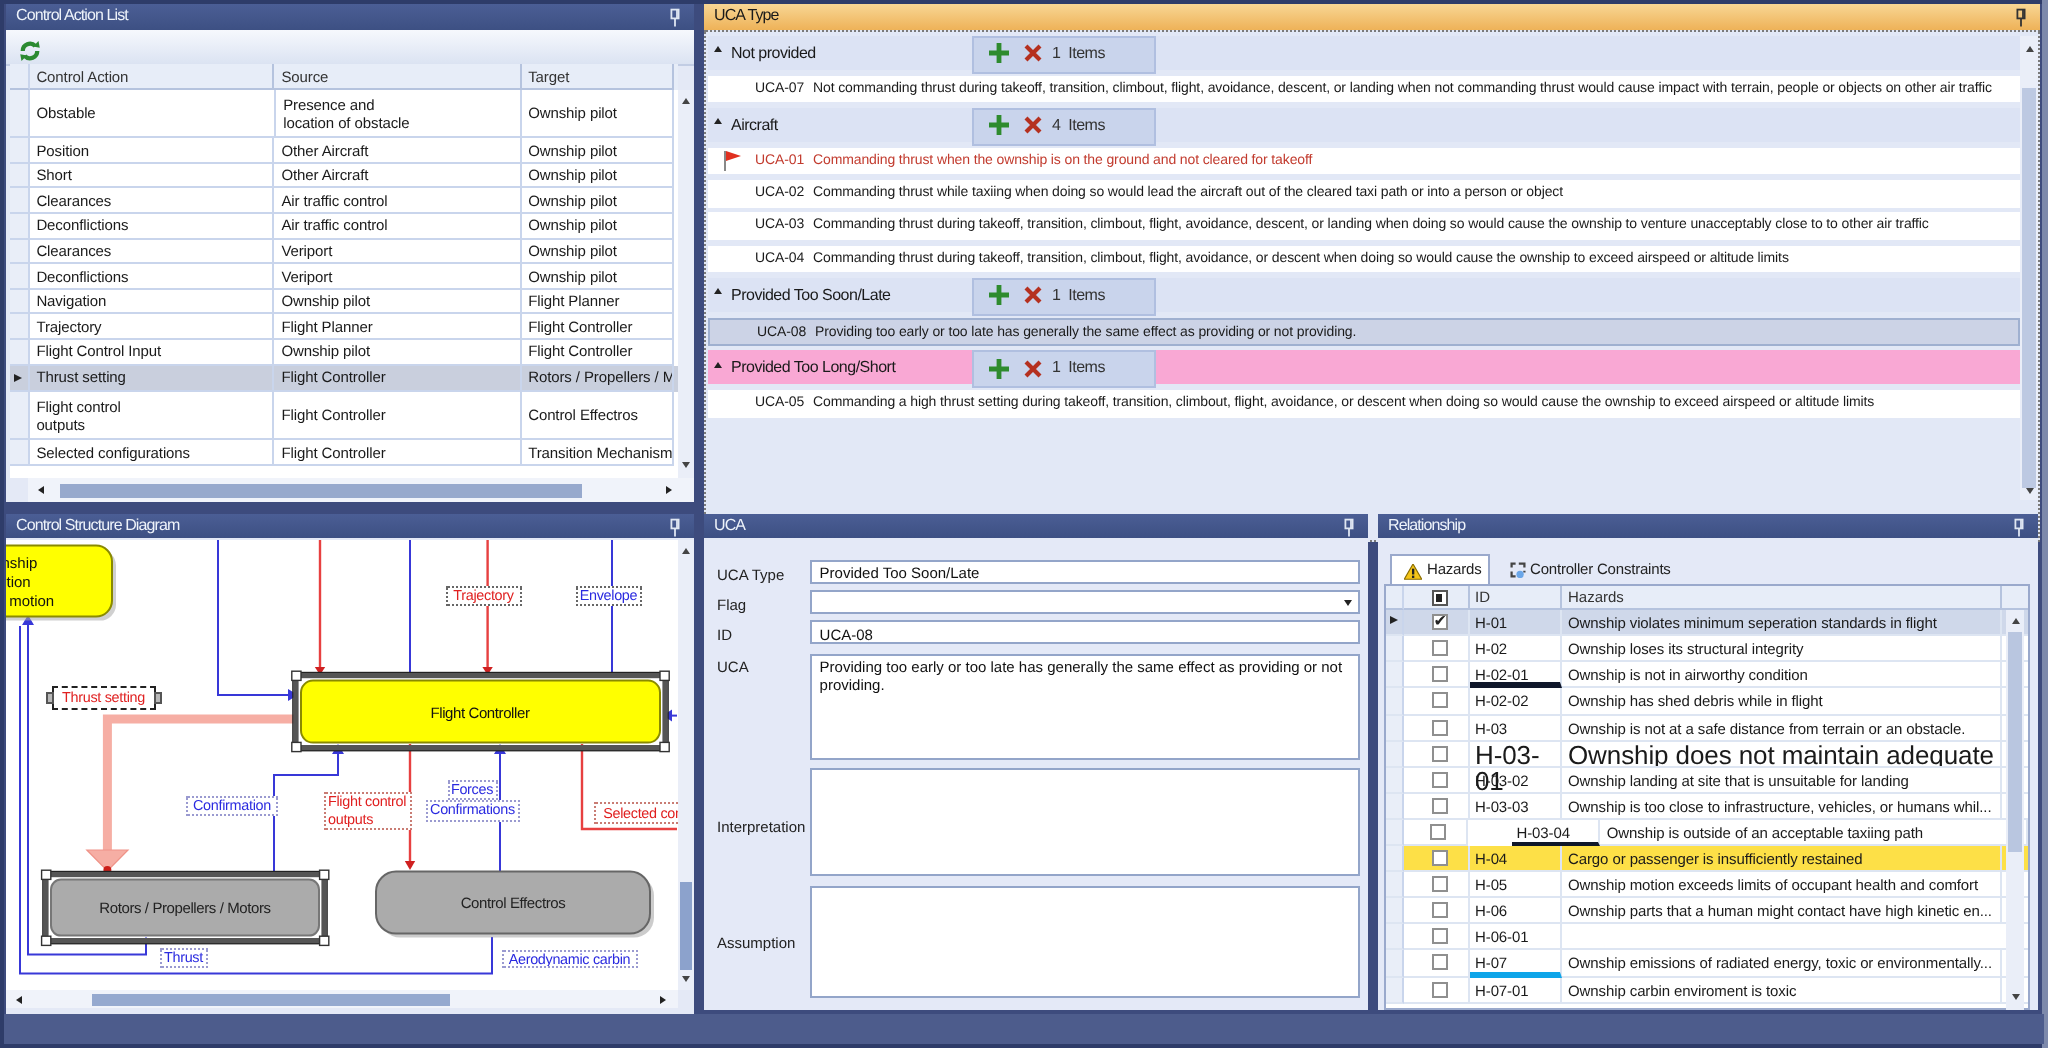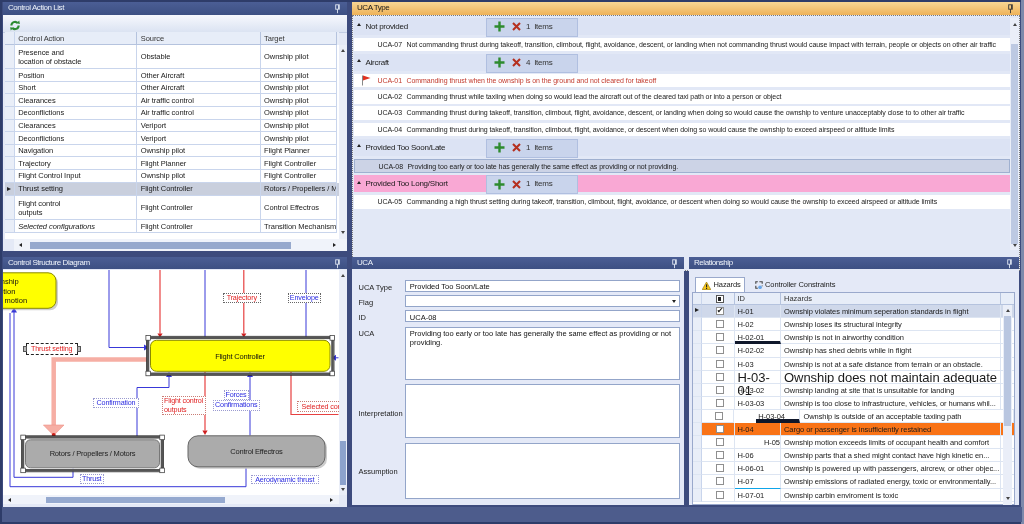--- a/index.html
+++ b/index.html
@@ -39,25 +39,25 @@
   </div>
   <div id="caltbl" style="position:absolute;left:2px;top:30px;width:334px;height:207px;background:#fff;font-size:7.5px;letter-spacing:-0.05px;color:#1a1a1a;">
         <div style="display:flex;height:13px;background:#e7edf8;color:#333;">
           <div style="width:9.7px;border-right:1px solid #c9d5ec;border-bottom:1px solid #b5c3de;background:#e7edf8;"></div>
           <div style="width:122.5px;border-right:1px solid #b5c3de;border-bottom:1px solid #b5c3de;line-height:13px;padding-left:3.5px;overflow:hidden;white-space:nowrap;">Control Action</div>
           <div style="width:123.4px;border-right:1px solid #b5c3de;border-bottom:1px solid #b5c3de;line-height:13px;padding-left:3.5px;overflow:hidden;white-space:nowrap;">Source</div>
           <div style="width:76.9px;border-right:1px solid #b5c3de;border-bottom:1px solid #b5c3de;line-height:13px;padding-left:3.5px;overflow:hidden;white-space:nowrap;">Target</div>
         </div>
         <div style="display:flex;height:24.3px;background:#fff;">
           <div style="width:9.7px;border-right:1px solid #c9d5ec;border-bottom:1px solid #c9d5ec;background:#e9eef8;display:flex;align-items:center;"></div>
+          <div style="width:123.4px;border-right:1px solid #c9d5ec;border-bottom:1px solid #c9d5ec;padding-left:3.5px;overflow:hidden;display:flex;align-items:center;">
+            <div style="white-space:nowrap;line-height:9px;">Obstable</div>
+          </div>
           <div style="width:122.5px;border-right:1px solid #c9d5ec;border-bottom:1px solid #c9d5ec;padding-left:3.5px;overflow:hidden;display:flex;align-items:center;">
             <div style="white-space:nowrap;line-height:9px;">Presence and<br>location of obstacle</div>
-          </div>
-          <div style="width:123.4px;border-right:1px solid #c9d5ec;border-bottom:1px solid #c9d5ec;padding-left:3.5px;overflow:hidden;display:flex;align-items:center;">
-            <div style="white-space:nowrap;line-height:9px;">Obstable</div>
           </div>
           <div style="width:76.9px;border-right:1px solid #c9d5ec;border-bottom:1px solid #c9d5ec;padding-left:3.5px;overflow:hidden;display:flex;align-items:center;">
             <div style="white-space:nowrap;line-height:9px;">Ownship pilot</div>
           </div>
         </div>
         <div style="display:flex;height:12.6px;background:#fff;">
           <div style="width:9.7px;border-right:1px solid #c9d5ec;border-bottom:1px solid #c9d5ec;background:#e9eef8;display:flex;align-items:center;"></div>
           <div style="width:122.5px;border-right:1px solid #c9d5ec;border-bottom:1px solid #c9d5ec;padding-left:3.5px;overflow:hidden;display:flex;align-items:center;">
             <div style="white-space:nowrap;line-height:9px;">Position</div>
           </div>
@@ -186,21 +186,21 @@
           <div style="width:123.4px;border-right:1px solid #c9d5ec;border-bottom:1px solid #c9d5ec;padding-left:3.5px;overflow:hidden;display:flex;align-items:center;">
             <div style="white-space:nowrap;line-height:9px;">Flight Controller</div>
           </div>
           <div style="width:76.9px;border-right:1px solid #c9d5ec;border-bottom:1px solid #c9d5ec;padding-left:3.5px;overflow:hidden;display:flex;align-items:center;">
             <div style="white-space:nowrap;line-height:9px;">Control Effectros</div>
           </div>
         </div>
         <div style="display:flex;height:12.6px;background:#fff;">
           <div style="width:9.7px;border-right:1px solid #c9d5ec;border-bottom:1px solid #c9d5ec;background:#e9eef8;display:flex;align-items:center;"></div>
           <div style="width:122.5px;border-right:1px solid #c9d5ec;border-bottom:1px solid #c9d5ec;padding-left:3.5px;overflow:hidden;display:flex;align-items:center;">
-            <div style="white-space:nowrap;line-height:9px;font-style:italic;">Selected configurations</div>
+            <div style="white-space:nowrap;line-height:9px;">Selected configurations</div>
           </div>
           <div style="width:123.4px;border-right:1px solid #c9d5ec;border-bottom:1px solid #c9d5ec;padding-left:3.5px;overflow:hidden;display:flex;align-items:center;">
             <div style="white-space:nowrap;line-height:9px;">Flight Controller</div>
           </div>
           <div style="width:76.9px;border-right:1px solid #c9d5ec;border-bottom:1px solid #c9d5ec;padding-left:3.5px;overflow:hidden;display:flex;align-items:center;">
             <div style="white-space:nowrap;line-height:9px;">Transition Mechanism</div>
           </div>
         </div>
       </div>
   <div class="sb" style="left:336px;top:43px;width:8px;height:194px;"></div>
@@ -378,21 +378,21 @@
         <div style="position:absolute;left:19.5px;top:76.5px;width:4px;height:6px;background:#b8b8b8;border:0.5px solid #555;"></div>
         <div style="position:absolute;left:74px;top:76.5px;width:4px;height:6px;background:#b8b8b8;border:0.5px solid #555;"></div>
         <div style="position:absolute;left:220px;top:23.6px;width:37.5px;height:9.7px;background:#fff;border:1px dotted #666;color:#e02020;font-size:7.2px;letter-spacing:-0.15px;line-height:8.2px;text-align:center;overflow:hidden;white-space:nowrap;">Trajectory</div>
         <div style="position:absolute;left:284.5px;top:23.6px;width:33.5px;height:9.7px;background:#fff;border:1px dotted #666;color:#2a2ae0;font-size:7.2px;letter-spacing:-0.15px;line-height:8.2px;text-align:center;overflow:hidden;white-space:nowrap;">Envelope</div>
         <div style="position:absolute;left:90px;top:128.6px;width:46px;height:10.2px;background:#fff;border:1px dotted #9a9ad0;color:#2a2ae0;font-size:7.2px;letter-spacing:-0.15px;line-height:8.7px;text-align:center;overflow:hidden;white-space:nowrap;">Confirmation</div>
         <div style="position:absolute;left:158.5px;top:126.6px;width:44px;height:19.3px;background:#fff;border:1px dotted #c97c74;color:#e02020;font-size:7.2px;letter-spacing:-0.15px;line-height:17.8px;text-align:center;overflow:hidden;white-space:nowrap;text-align:left;padding-left:1.5px;line-height:8.8px;">Flight control<br>outputs</div>
         <div style="position:absolute;left:220.5px;top:120.6px;width:25px;height:10.4px;background:#fff;border:1px dotted #9a9ad0;color:#2a2ae0;font-size:7.2px;letter-spacing:-0.15px;line-height:8.9px;text-align:center;overflow:hidden;white-space:nowrap;">Forces</div>
         <div style="position:absolute;left:209.5px;top:130.9px;width:47.5px;height:10.4px;background:#fff;border:1px dotted #9a9ad0;color:#2a2ae0;font-size:7.2px;letter-spacing:-0.15px;line-height:8.9px;text-align:center;overflow:hidden;white-space:nowrap;">Confirmations</div>
         <div style="position:absolute;left:293.5px;top:131.6px;width:50px;height:11px;background:#fff;border:1px dotted #c97c74;color:#e02020;font-size:7.2px;letter-spacing:-0.15px;line-height:9.5px;text-align:center;overflow:hidden;white-space:nowrap;">Selected con</div>
         <div style="position:absolute;left:76.5px;top:204.6px;width:24.5px;height:10px;background:#fff;border:1px dotted #9a9ad0;color:#2a2ae0;font-size:7.2px;letter-spacing:-0.15px;line-height:8.5px;text-align:center;overflow:hidden;white-space:nowrap;">Thrust</div>
-        <div style="position:absolute;left:247.5px;top:205.4px;width:68.5px;height:8.7px;background:#fff;border:1px dotted #9a9ad0;color:#2a2ae0;font-size:7.2px;letter-spacing:-0.15px;line-height:7.199999999999999px;text-align:center;overflow:hidden;white-space:nowrap;">Aerodynamic thrust</div>
+        <div style="position:absolute;left:247.5px;top:205.4px;width:68.5px;height:8.7px;background:#fff;border:1px dotted #9a9ad0;color:#2a2ae0;font-size:7.2px;letter-spacing:-0.15px;line-height:7.199999999999999px;text-align:center;overflow:hidden;white-space:nowrap;">Aerodynamic carbin</div>
       </div>
   <div class="sb" style="left:335.5px;top:13px;width:8.5px;height:225.5px;"></div>
   <div class="arr" style="left:338px;top:17px;border-left:2.5px solid transparent;border-right:2.5px solid transparent;border-bottom:3.5px solid #444;"></div>
   <div class="arr" style="left:338px;top:231px;border-left:2.5px solid transparent;border-right:2.5px solid transparent;border-top:3.5px solid #444;"></div>
   <div class="thumb" style="left:336.5px;top:184px;width:6.5px;height:44px;background:#8ca2cc;"></div>
   <div class="sb" style="left:0px;top:238.5px;width:335.5px;height:9px;background:#f0f3fa;"></div>
   <div class="arr" style="left:5px;top:241px;border-top:2.5px solid transparent;border-bottom:2.5px solid transparent;border-right:3.5px solid #222;"></div>
   <div class="arr" style="left:327px;top:241px;border-top:2.5px solid transparent;border-bottom:2.5px solid transparent;border-left:3.5px solid #222;"></div>
   <div class="thumb" style="left:43px;top:240px;width:179px;height:6.5px;"></div>
 </div>
@@ -538,66 +538,65 @@
             </div>
             <div style="width:46px;border-right:1px solid #dde5f2;border-bottom:1px solid #dde5f2;line-height:13px;padding-left:2.5px;">H-03-03</div>
             <div style="width:220px;border-right:1px solid #dde5f2;border-bottom:1px solid #dde5f2;line-height:13px;padding-left:3px;white-space:nowrap;overflow:hidden;">Ownship is too close to infrastructure, vehicles, or humans whil...</div>
             <div style="flex:1;border-bottom:1px solid #dde5f2;"></div>
           </div>
           <div style="display:flex;height:13.1px;background:#fff;font-size:7.5px;letter-spacing:-0.05px;color:#1a1a1a;">
             <div style="width:9px;border-right:1px solid #c9d5ec;border-bottom:1px solid #dde5f2;background:#e9eef8;"></div>
             <div style="width:33px;border-right:1px solid #dde5f2;border-bottom:1px solid #dde5f2;position:relative;">
               <div style="position:absolute;left:13.5px;top:2px;width:8px;height:8px;background:#fff;border:1px solid #8f8f8f;font-size:8px;line-height:8px;color:#222;"></div>
             </div>
-            <div style="width:46px;border-right:1px solid #dde5f2;border-bottom:4px solid #0f172a;line-height:13px;padding-left:2.5px;margin-left:22px;">H-03-04</div>
+            <div style="width:46px;border-right:1px solid #dde5f2;border-bottom:2px solid #0f172a;line-height:13px;padding-left:2.5px;margin-left:22px;">H-03-04</div>
             <div style="width:220px;border-right:1px solid #dde5f2;border-bottom:1px solid #dde5f2;line-height:13px;padding-left:3px;white-space:nowrap;overflow:hidden;">Ownship is outside of an acceptable taxiing path</div>
             <div style="flex:1;border-bottom:1px solid #dde5f2;"></div>
           </div>
-          <div style="display:flex;height:13.1px;background:#f97316;font-size:7.5px;letter-spacing:-0.05px;color:#1a1a1a;">
+          <div style="display:flex;height:13.1px;background:#fde047;font-size:7.5px;letter-spacing:-0.05px;color:#1a1a1a;">
             <div style="width:9px;border-right:1px solid #c9d5ec;border-bottom:1px solid #dde5f2;background:#e9eef8;"></div>
             <div style="width:33px;border-right:1px solid #dde5f2;border-bottom:1px solid #dde5f2;position:relative;">
               <div style="position:absolute;left:13.5px;top:2px;width:8px;height:8px;background:#fff;border:1px solid #8f8f8f;font-size:8px;line-height:8px;color:#222;"></div>
             </div>
             <div style="width:46px;border-right:1px solid #dde5f2;border-bottom:1px solid #dde5f2;line-height:13px;padding-left:2.5px;">H-04</div>
             <div style="width:220px;border-right:1px solid #dde5f2;border-bottom:1px solid #dde5f2;line-height:13px;padding-left:3px;white-space:nowrap;overflow:hidden;">Cargo or passenger is insufficiently restained</div>
             <div style="flex:1;border-bottom:1px solid #dde5f2;"></div>
           </div>
           <div style="display:flex;height:13.1px;background:#fff;font-size:7.5px;letter-spacing:-0.05px;color:#1a1a1a;">
             <div style="width:9px;border-right:1px solid #c9d5ec;border-bottom:1px solid #dde5f2;background:#e9eef8;"></div>
             <div style="width:33px;border-right:1px solid #dde5f2;border-bottom:1px solid #dde5f2;position:relative;">
               <div style="position:absolute;left:13.5px;top:2px;width:8px;height:8px;background:#fff;border:1px solid #8f8f8f;font-size:8px;line-height:8px;color:#222;"></div>
             </div>
-            <div style="width:46px;border-right:1px solid #dde5f2;border-bottom:1px solid #dde5f2;line-height:13px;padding-left:2.5px;text-align:right;">H-05</div>
+            <div style="width:46px;border-right:1px solid #dde5f2;border-bottom:1px solid #dde5f2;line-height:13px;padding-left:2.5px;">H-05</div>
             <div style="width:220px;border-right:1px solid #dde5f2;border-bottom:1px solid #dde5f2;line-height:13px;padding-left:3px;white-space:nowrap;overflow:hidden;">Ownship motion exceeds limits of occupant health and comfort</div>
             <div style="flex:1;border-bottom:1px solid #dde5f2;"></div>
           </div>
           <div style="display:flex;height:13.1px;background:#fff;font-size:7.5px;letter-spacing:-0.05px;color:#1a1a1a;">
             <div style="width:9px;border-right:1px solid #c9d5ec;border-bottom:1px solid #dde5f2;background:#e9eef8;"></div>
             <div style="width:33px;border-right:1px solid #dde5f2;border-bottom:1px solid #dde5f2;position:relative;">
               <div style="position:absolute;left:13.5px;top:2px;width:8px;height:8px;background:#fff;border:1px solid #8f8f8f;font-size:8px;line-height:8px;color:#222;"></div>
             </div>
             <div style="width:46px;border-right:1px solid #dde5f2;border-bottom:1px solid #dde5f2;line-height:13px;padding-left:2.5px;">H-06</div>
-            <div style="width:220px;border-right:1px solid #dde5f2;border-bottom:1px solid #dde5f2;line-height:13px;padding-left:3px;white-space:nowrap;overflow:hidden;">Ownship parts that a shed might contact have high kinetic en...</div>
+            <div style="width:220px;border-right:1px solid #dde5f2;border-bottom:1px solid #dde5f2;line-height:13px;padding-left:3px;white-space:nowrap;overflow:hidden;">Ownship parts that a human might contact have high kinetic en...</div>
             <div style="flex:1;border-bottom:1px solid #dde5f2;"></div>
           </div>
           <div style="display:flex;height:13.1px;background:#fff;font-size:7.5px;letter-spacing:-0.05px;color:#1a1a1a;">
             <div style="width:9px;border-right:1px solid #c9d5ec;border-bottom:1px solid #dde5f2;background:#e9eef8;"></div>
             <div style="width:33px;border-right:1px solid #dde5f2;border-bottom:1px solid #dde5f2;position:relative;">
               <div style="position:absolute;left:13.5px;top:2px;width:8px;height:8px;background:#fff;border:1px solid #8f8f8f;font-size:8px;line-height:8px;color:#222;"></div>
             </div>
             <div style="width:46px;border-right:1px solid #dde5f2;border-bottom:1px solid #dde5f2;line-height:13px;padding-left:2.5px;">H-06-01</div>
-            <div style="width:220px;border-right:1px solid #dde5f2;border-bottom:1px solid #dde5f2;line-height:13px;padding-left:3px;white-space:nowrap;overflow:hidden;">Ownship is powered up with passengers, aircrew, or other objec...</div>
-            <div style="flex:1;border-bottom:1px solid #dde5f2;"></div>
-          </div>
-          <div style="display:flex;height:13.1px;background:#fff;font-size:7.5px;letter-spacing:-0.05px;color:#1a1a1a;">
-            <div style="width:9px;border-right:1px solid #c9d5ec;border-bottom:1px solid #dde5f2;background:#e9eef8;"></div>
-            <div style="width:33px;border-right:1px solid #dde5f2;border-bottom:1px solid #dde5f2;position:relative;">
-              <div style="position:absolute;left:13.5px;top:2px;width:8px;height:8px;background:#fff;border:1px solid #8f8f8f;font-size:8px;line-height:8px;color:#222;"></div>
-            </div>
-            <div style="width:46px;border-right:1px solid #dde5f2;border-bottom:1px solid #0ea5e9;line-height:13px;padding-left:2.5px;">H-07</div>
+            <div style="flex:1;border-bottom:1px solid #dde5f2;"></div>
+          </div>
+          <div style="display:flex;height:13.1px;background:#fff;font-size:7.5px;letter-spacing:-0.05px;color:#1a1a1a;">
+            <div style="width:9px;border-right:1px solid #c9d5ec;border-bottom:1px solid #dde5f2;background:#e9eef8;"></div>
+            <div style="width:33px;border-right:1px solid #dde5f2;border-bottom:1px solid #dde5f2;position:relative;">
+              <div style="position:absolute;left:13.5px;top:2px;width:8px;height:8px;background:#fff;border:1px solid #8f8f8f;font-size:8px;line-height:8px;color:#222;"></div>
+            </div>
+            <div style="width:46px;border-right:1px solid #dde5f2;border-bottom:3px solid #0ea5e9;line-height:13px;padding-left:2.5px;">H-07</div>
             <div style="width:220px;border-right:1px solid #dde5f2;border-bottom:1px solid #dde5f2;line-height:13px;padding-left:3px;white-space:nowrap;overflow:hidden;">Ownship emissions of radiated energy, toxic or environmentally...</div>
             <div style="flex:1;border-bottom:1px solid #dde5f2;"></div>
           </div>
           <div style="display:flex;height:13.1px;background:#fff;font-size:7.5px;letter-spacing:-0.05px;color:#1a1a1a;">
             <div style="width:9px;border-right:1px solid #c9d5ec;border-bottom:1px solid #dde5f2;background:#e9eef8;"></div>
             <div style="width:33px;border-right:1px solid #dde5f2;border-bottom:1px solid #dde5f2;position:relative;">
               <div style="position:absolute;left:13.5px;top:2px;width:8px;height:8px;background:#fff;border:1px solid #8f8f8f;font-size:8px;line-height:8px;color:#222;"></div>
             </div>
             <div style="width:46px;border-right:1px solid #dde5f2;border-bottom:1px solid #dde5f2;line-height:13px;padding-left:2.5px;">H-07-01</div>
             <div style="width:220px;border-right:1px solid #dde5f2;border-bottom:1px solid #dde5f2;line-height:13px;padding-left:3px;white-space:nowrap;overflow:hidden;">Ownship carbin enviroment is toxic</div>

